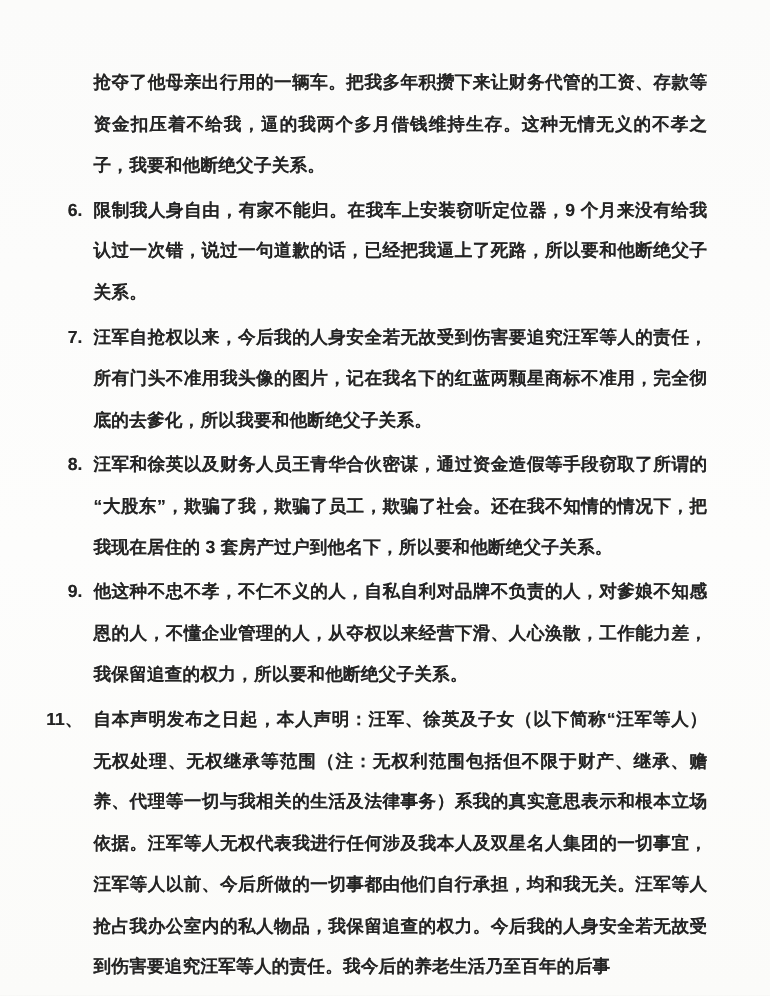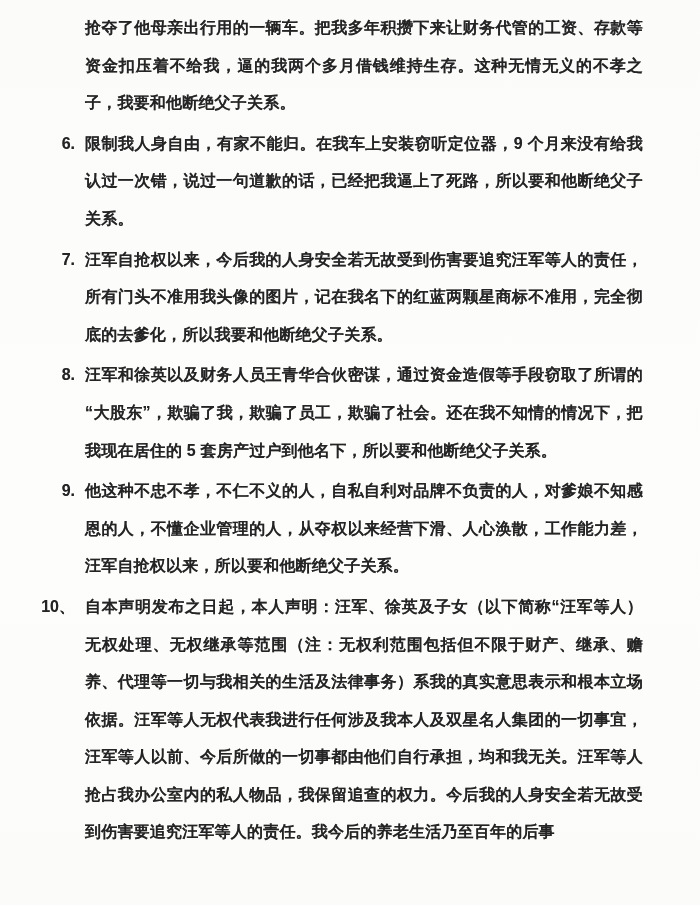--- a/index.html
+++ b/index.html
@@ -17,20 +17,21 @@
     width: 700px;
     height: 905px;
     overflow: hidden;
     background: linear-gradient(180deg, #fbfbfa 0%, #fdfdfc 55%, #fbfbf9 100%);
     color: #242424;
   }
   .content {
     box-sizing: border-box;
     padding: 9px 57px 0 85px;
     width: 700px;
+    margin-top: 48px;
   }
   .para, .item-text {
     font-size: 16px;
     line-height: 37.6px;
     font-weight: 700;
     letter-spacing: 0.2px;
     text-align: justify;
     color: #242424;
     
     text-shadow: 0 0 0.5px rgba(40,40,40,0.55);
@@ -64,27 +65,27 @@
       <div class="item-text">限制我人身自由，有家不能归。在我车上安装窃听定位器，9 个月来没有给我认过一次错，说过一句道歉的话，已经把我逼上了死路，所以要和他断绝父子关系。</div>
     </div>
 
     <div class="item">
       <span class="item-num">7.</span>
       <div class="item-text">汪军自抢权以来，今后我的人身安全若无故受到伤害要追究汪军等人的责任，所有门头不准用我头像的图片，记在我名下的红蓝两颗星商标不准用，完全彻底的去爹化，所以我要和他断绝父子关系。</div>
     </div>
 
     <div class="item">
       <span class="item-num">8.</span>
-      <div class="item-text">汪军和徐英以及财务人员王青华合伙密谋，通过资金造假等手段窃取了所谓的“大股东”，欺骗了我，欺骗了员工，欺骗了社会。还在我不知情的情况下，把我现在居住的 5 套房产过户到他名下，所以要和他断绝父子关系。</div>
+      <div class="item-text">汪军和徐英以及财务人员王青华合伙密谋，通过资金造假等手段窃取了所谓的“大股东”，欺骗了我，欺骗了员工，欺骗了社会。还在我不知情的情况下，把我现在居住的 3 套房产过户到他名下，所以要和他断绝父子关系。</div>
     </div>
 
     <div class="item">
       <span class="item-num">9.</span>
-      <div class="item-text">他这种不忠不孝，不仁不义的人，自私自利对品牌不负责的人，对爹娘不知感恩的人，不懂企业管理的人，从夺权以来经营下滑、人心涣散，工作能力差，汪军自抢权以来，所以要和他断绝父子关系。</div>
+      <div class="item-text">他这种不忠不孝，不仁不义的人，自私自利对品牌不负责的人，对爹娘不知感恩的人，不懂企业管理的人，从夺权以来经营下滑、人心涣散，工作能力差，我保留追查的权力，所以要和他断绝父子关系。</div>
     </div>
 
     <div class="item">
-      <span class="item-num">10、</span>
+      <span class="item-num">11、</span>
       <div class="item-text">自本声明发布之日起，本人声明：汪军、徐英及子女（以下简称“汪军等人）无权处理、无权继承等范围（注：无权利范围包括但不限于财产、继承、赡养、代理等一切与我相关的生活及法律事务）系我的真实意思表示和根本立场依据。汪军等人无权代表我进行任何涉及我本人及双星名人集团的一切事宜，汪军等人以前、今后所做的一切事都由他们自行承担，均和我无关。汪军等人抢占我办公室内的私人物品，我保留追查的权力。今后我的人身安全若无故受到伤害要追究汪军等人的责任。我今后的养老生活乃至百年的后事</div>
     </div>
 
   </div>
 </div>
 
 </body></html>

